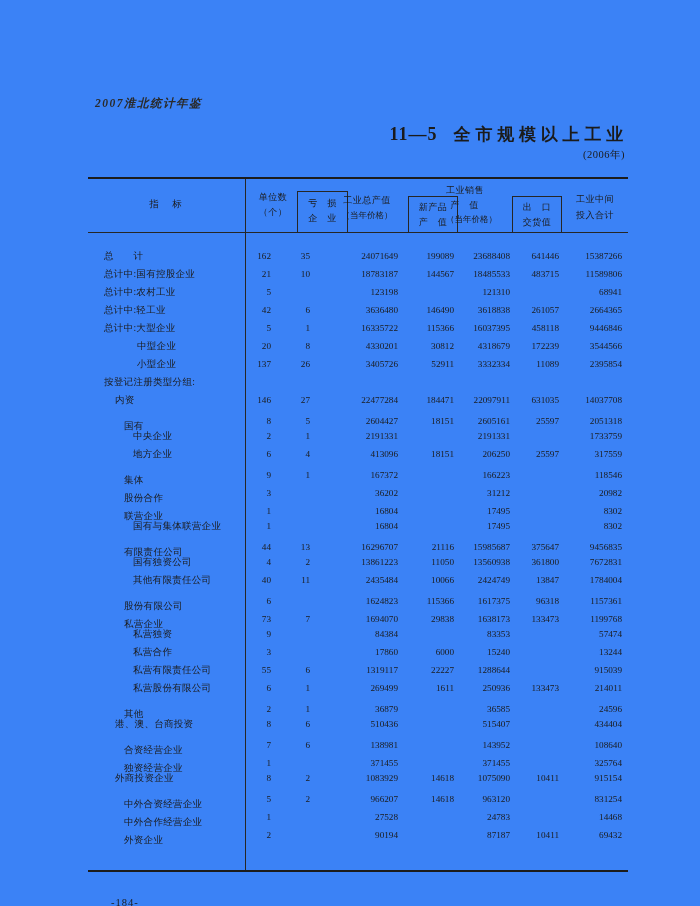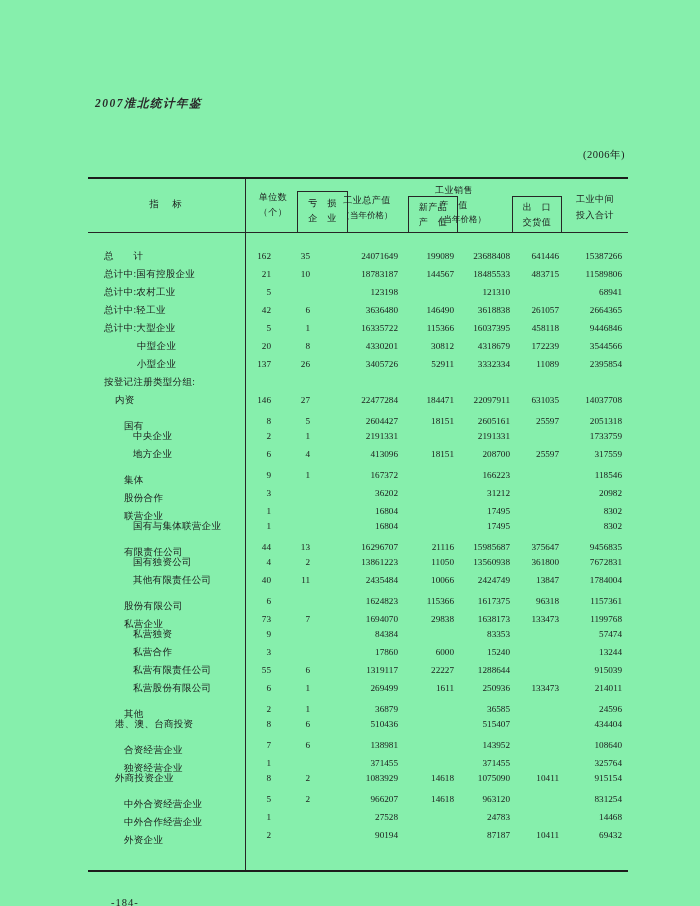--- a/index.html
+++ b/index.html
@@ -1,19 +1,19 @@
 <!DOCTYPE html>
 <html><head>
 <meta charset="utf-8">
 <style>
   html,body{margin:0;padding:0;}
   .page{
     position:relative;
     width:700px;height:906px;
-    background:#86efac;
+    background:#3b82f6;
     overflow:hidden;
     font-family:"Liberation Serif","DejaVu Serif",serif;
     color:#1b1b1b;
   }
   
   .yearbook{
     position:absolute;left:95px;top:96px;
     font-size:11.5px;font-style:italic;font-weight:bold;
     letter-spacing:1.5px;color:#2a2a2a;white-space:nowrap;
   }
@@ -49,21 +49,21 @@
   .hcell .sm{font-size:8.5px;letter-spacing:0;}
   .h-indicator{left:0;width:157px;top:18px;font-size:9.5px;letter-spacing:2px;}
   .h-units{left:158px;width:54px;top:11px;}
   .hbox{
     position:absolute;bottom:0;border:1px solid #262626;border-bottom:none;
     text-align:center;font-size:9px;letter-spacing:0.5px;line-height:15px;white-space:nowrap;
   }
   .h-loss{left:209px;width:49px;top:12px;padding-top:4px;}
   .h-gross{left:248px;width:62px;top:14px;}
   .h-new{left:320px;width:48px;top:17px;padding-top:3px;}
-  .h-sales{left:347px;width:37px;top:4px;line-height:14.6px;}
+  .h-sales{left:358px;width:37px;top:4px;line-height:14.6px;}
   .h-export{left:424px;width:48px;top:17px;padding-top:3px;}
   .h-inter{left:475px;width:64px;top:12px;line-height:16px;}
   
   .tbody{position:absolute;left:0;right:0;top:54px;padding-top:14px;}
   .trow{
     display:grid;
     grid-template-columns:157px 26px 39px 88px 56px 56px 49px 63px;
     height:18px;align-items:center;
   }
   .tlabel{
@@ -80,20 +80,24 @@
     font-family:"Liberation Serif","DejaVu Serif",serif;
   }
 </style>
 </head>
 <body>
 
 <div class="page">
 
   <div class="yearbook">2007淮北统计年鉴</div>
 
+  <div class="title">
+    <span class="tno">11—5</span>
+    <span class="ttx">全市规模以上工业</span>
+  </div>
 
   <div class="yearnote">(2006年)</div>
 
   <div class="tbl">
     <div class="vdivider"></div>
 
     <div class="thead">
       <div class="hcell h-indicator">指　标</div>
 
       <div class="hcell h-units">
@@ -245,21 +249,21 @@
           <span class="tcell">2191331</span>
           <span class="tcell"></span>
           <span class="tcell">1733759</span>
         </div>
         <div class="trow">
           <span class="tlabel ind-3">地方企业</span>
           <span class="tcell">6</span>
           <span class="tcell">4</span>
           <span class="tcell">413096</span>
           <span class="tcell">18151</span>
-          <span class="tcell">208700</span>
+          <span class="tcell">206250</span>
           <span class="tcell">25597</span>
           <span class="tcell">317559</span>
         </div>
         <div class="trow">
           <span class="tlabel ind-2">集体</span>
           <span class="tcell">9</span>
           <span class="tcell">1</span>
           <span class="tcell">167372</span>
           <span class="tcell"></span>
           <span class="tcell">166223</span>

